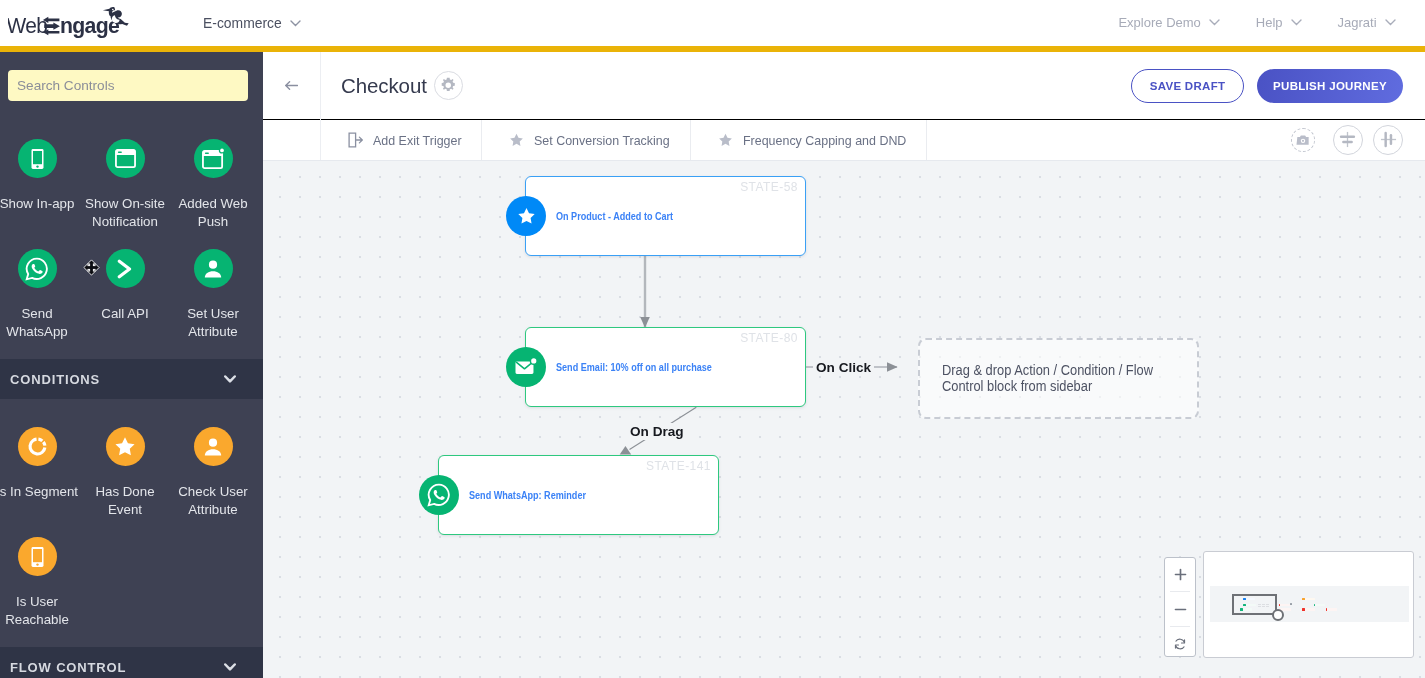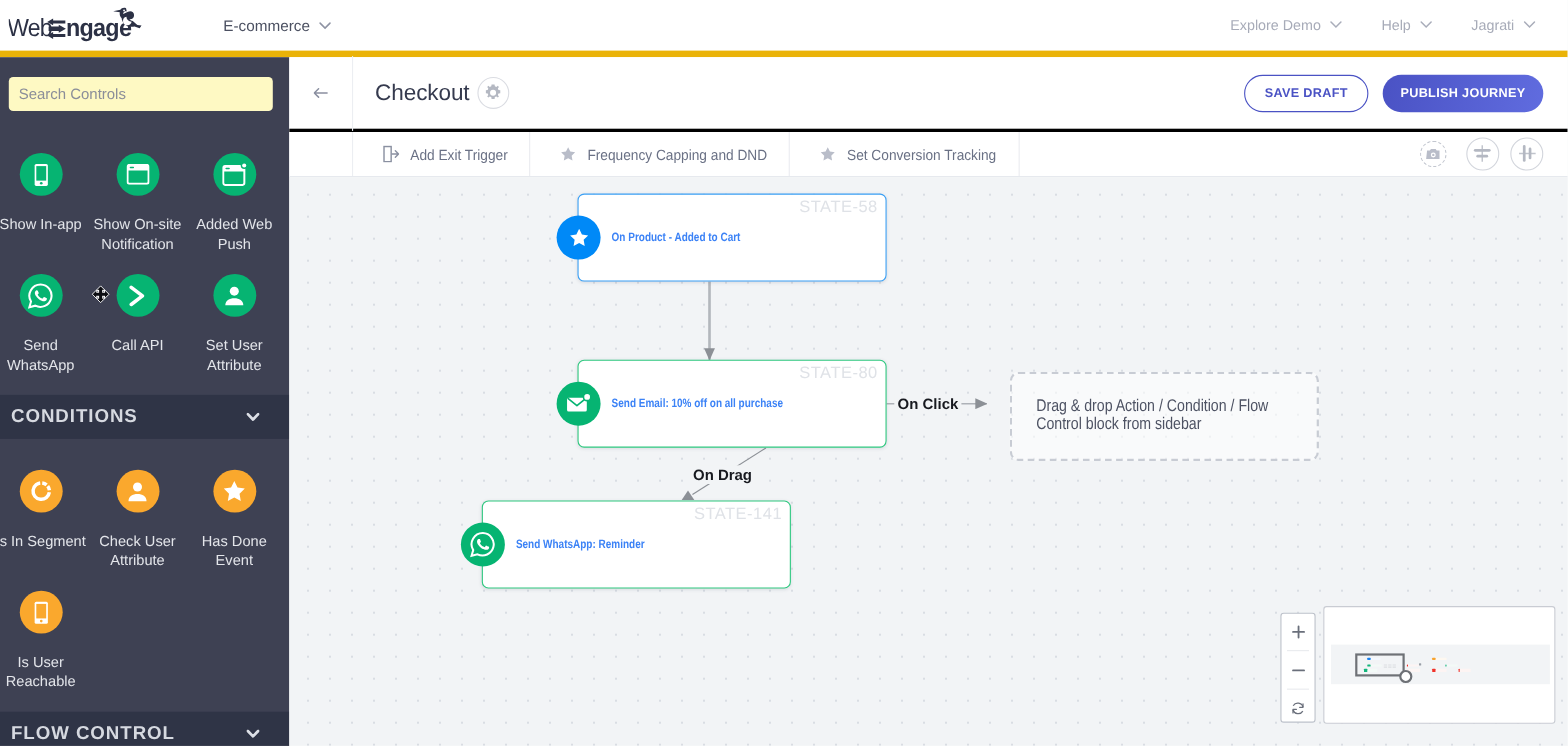--- a/index.html
+++ b/index.html
@@ -20,35 +20,35 @@
   
   .sidebar { position:absolute; left:0; top:52px; width:263px; height:626px; background:#3e4153;
              overflow:hidden; }
   .searchwrap { padding:18px 0 0 8px; }
   .search { width:240px; height:31px; border-radius:4px; border:0; background:#fef9c3;
             padding:0 9px; font-size:13.6px; color:#333; font-family:inherit; outline:none; }
   .search::placeholder { color:#8b8e99; }
 
   .sec-head { height:40px; background:#2f3446; display:flex; align-items:center;
               justify-content:space-between; padding:0 27px 0 10px; }
-  .sec-title { color:#d6d9e0; font-size:17px; font-weight:bold; letter-spacing:0.85px; }
+  .sec-title { color:#d6d9e0; font-size:13px; font-weight:bold; letter-spacing:0.85px; }
 
   .grid { display:flex; flex-wrap:wrap; padding-top:38px; width:264px; margin-left:-7px; }
   .grid.after-head { padding-top:28px; }
   .cell { width:88px; display:flex; flex-direction:column; align-items:center; margin-bottom:19px; }
   .cell .circ { width:39px; height:39px; border-radius:50%; display:flex;
                 align-items:center; justify-content:center; }
   .cell .lbl { margin-top:17px; color:#e3e5ea; font-size:13.3px; line-height:17.5px; text-align:center;
                width:84px; height:35px; }
   .g-green { background:#06b472; }
   .g-orange { background:#faa82d; }
 
   
   .mainhdr { position:absolute; left:263px; top:52px; width:1162px; height:68px; background:#fff;
-             border-bottom:3px solid #000000; display:flex; align-items:center; }
+             border-bottom:1px solid #000000; display:flex; align-items:center; }
   .backbtn { width:58px; height:68px; display:flex; align-items:center; justify-content:center;
              border-right:1px solid #eceef2; }
   .title { margin-left:20px; font-size:20.5px; color:#353a4e; font-weight:normal; letter-spacing:-0.1px; }
   .gearbtn { width:29px; height:29px; border-radius:50%; border:1px solid #dadce2;
              display:flex; align-items:center; justify-content:center; margin-left:7px; }
   .hdr-actions { margin-left:auto; display:flex; align-items:center; gap:13px; margin-right:22px; }
   .btn-outline { height:34px; width:113px; border-radius:17px; border:1.6px solid #4a52c4;
                  color:#4a52c4; font-size:11.5px; font-weight:bold; letter-spacing:.3px;
                  display:flex; align-items:center; justify-content:center; background:#fff; }
   .btn-primary { height:34px; width:146px; border-radius:17px; color:#fff; font-size:11.5px;
@@ -73,21 +73,21 @@
                  margin-right:7.5px; }
 
   
   .canvas { position:absolute; left:263px; top:161px; width:1162px; height:517px;
             background-color:#f2f4f6;
             background-image:radial-gradient(#d9dde3 1.1px, transparent 1.1px);
             background-size:20px 20px; background-position:47px 6px; overflow:hidden; }
 
   .node { position:absolute; background:#fff; border-radius:6px;
           box-shadow:0 1px 3px rgba(60,70,90,.13); }
-  .node .sid { position:absolute; right:7px; top:2.5px; color:#dfe2e7; font-size:15px;
+  .node .sid { position:absolute; right:7px; top:2.5px; color:#dfe2e7; font-size:12px;
                letter-spacing:.45px; }
   .node .ntext { position:absolute; left:30px; top:0; height:100%; display:flex; align-items:center;
                  color:#3b82f6; font-size:11px; white-space:nowrap;font-weight:bold; }
   .node .ntext > span { display:inline-block; transform:scaleX(.825); transform-origin:left center; }
   .node .nicon { position:absolute; left:-20px; top:50%; transform:translateY(-50%);
                  width:40px; height:40px; border-radius:50%; display:flex; align-items:center;
                  justify-content:center; }
   .ph { position:absolute; background:rgba(255,255,255,.55); border:2px dashed #c8ccd4; border-radius:8px; }
   .ph .phtext { position:absolute; left:22px; top:22px; color:#4d5263; font-size:15.4px;
                 line-height:16.3px; width:262px; }
@@ -252,34 +252,34 @@
     <div class="cell">
       <div class="circ g-orange">
           <svg width="21" height="21" viewBox="0 0 22 22">
         <circle cx="11" cy="11" r="7.8" fill="none" stroke="#fff" stroke-width="3.3" stroke-dasharray="4.3 1.9 34.5 1.9 4.5 1.9" transform="rotate(-38 11 11)"></circle>
       </svg>
         </div>
       <div class="lbl">Is In Segment</div>
     </div>
     <div class="cell">
       <div class="circ g-orange">
+          <svg width="22" height="21" viewBox="0 0 22 21">
+            <path d="M11 1.2 l2.95 6.0 6.6.95 -4.78 4.65 1.13 6.57 -5.9-3.1 -5.9 3.1 1.13-6.57 -4.78-4.65 6.6-.95 z" fill="#fff"></path>
+          </svg>
+        </div>
+      <div class="lbl">Has Done Event</div>
+    </div>
+    <div class="cell">
+      <div class="circ g-orange">
           <svg width="22" height="22" viewBox="0 0 22 22">
             <circle cx="11" cy="6.7" r="4.1" fill="#fff"></circle>
             <path d="M2.8 19.6 c0-4.1 3.7-6.4 8.2-6.4 s8.2 2.3 8.2 6.4 z" fill="#fff"></path>
           </svg>
         </div>
       <div class="lbl">Check User Attribute</div>
-    </div>
-    <div class="cell">
-      <div class="circ g-orange">
-          <svg width="22" height="21" viewBox="0 0 22 21">
-            <path d="M11 1.2 l2.95 6.0 6.6.95 -4.78 4.65 1.13 6.57 -5.9-3.1 -5.9 3.1 1.13-6.57 -4.78-4.65 6.6-.95 z" fill="#fff"></path>
-          </svg>
-        </div>
-      <div class="lbl">Has Done Event</div>
     </div>
     <div class="cell">
       <div class="circ g-orange">
           <svg width="19" height="22" viewBox="0 0 19 22">
             <rect x="3.5" y="1" width="12" height="20" rx="1.4" fill="#fff"></rect>
             <rect x="5" y="3" width="9" height="13.2" fill="#faa82d"></rect>
             <circle cx="9.5" cy="18.6" r="1.2" fill="#faa82d"></circle>
           </svg>
         </div>
       <div class="lbl">Is User Reachable</div>
@@ -313,31 +313,31 @@
 
 <div class="subbar">
   <div class="sb-spacer"></div>
   <div class="sb-item sb-i1">
     <svg width="15" height="16" viewBox="0 0 15 16">
       <path d="M1.1 1.1 H7.6 V14.9 H1.1 Z" fill="none" stroke="#8a90a1" stroke-width="1.3"></path>
       <path d="M8.4 8 H14.2 M11.4 5.1 L14.3 8 L11.4 10.9" fill="none" stroke="#8a90a1" stroke-width="1.3" stroke-linecap="round" stroke-linejoin="round"></path>
     </svg>
     <span>Add Exit Trigger</span>
   </div>
+  <div class="sb-item sb-i2">
+    <svg width="15" height="14" viewBox="0 0 22 21">
+        <path d="M11 1.2 l2.95 6.0 6.6.95 -4.78 4.65 1.13 6.57 -5.9-3.1 -5.9 3.1 1.13-6.57 -4.78-4.65 6.6-.95 z" fill="#b9bdc9"></path>
+      </svg>
+    <span>Set Conversion Tracking</span>
+  </div>
   <div class="sb-item sb-i3">
     <svg width="15" height="14" viewBox="0 0 22 21">
         <path d="M11 1.2 l2.95 6.0 6.6.95 -4.78 4.65 1.13 6.57 -5.9-3.1 -5.9 3.1 1.13-6.57 -4.78-4.65 6.6-.95 z" fill="#b9bdc9"></path>
       </svg>
     <span>Frequency Capping and DND</span>
-  </div>
-  <div class="sb-item sb-i2">
-    <svg width="15" height="14" viewBox="0 0 22 21">
-        <path d="M11 1.2 l2.95 6.0 6.6.95 -4.78 4.65 1.13 6.57 -5.9-3.1 -5.9 3.1 1.13-6.57 -4.78-4.65 6.6-.95 z" fill="#b9bdc9"></path>
-      </svg>
-    <span>Set Conversion Tracking</span>
   </div>
   <div class="sb-item sb-rest"></div>
   <div class="sb-tools">
     <div class="tool dashed">
       <svg width="14" height="12" viewBox="0 0 16 14">
         <path d="M1.4 3.4 h3.0 l1.1-1.7 h5.0 l1.1 1.7 h3.0 v9.0 h-14.2 z" fill="#b9bdc9"></path>
         <circle cx="8" cy="8" r="2.6" fill="#fff"></circle>
           <circle cx="8" cy="8" r="1.25" fill="#b9bdc9"></circle>
       </svg>
     </div>

